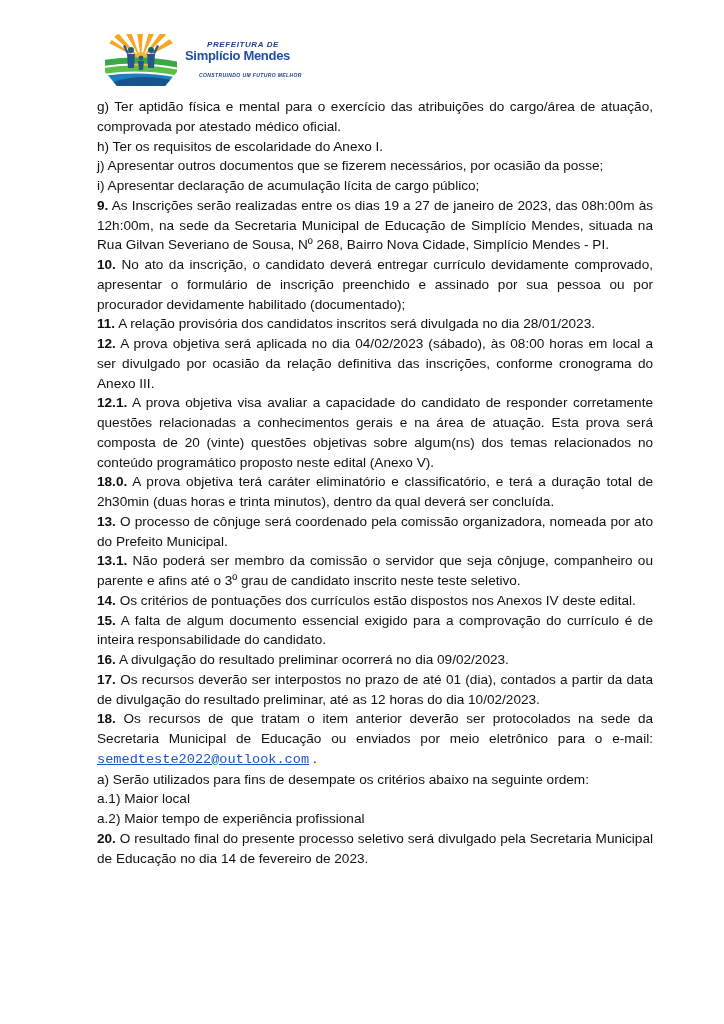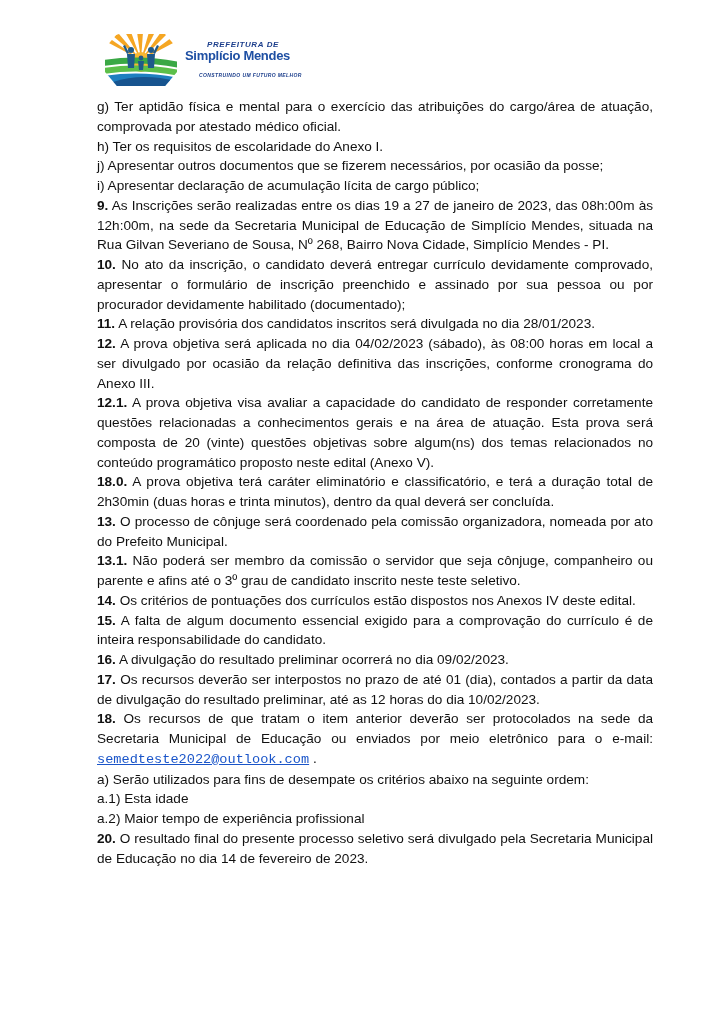--- a/index.html
+++ b/index.html
@@ -72,17 +72,17 @@
       <p><b>13.</b><span> O processo de cônjuge será coordenado pela comissão organizadora, nomeada por ato do Prefeito Municipal.</span></p>
       <p><b>13.1.</b><span> Não poderá ser membro da comissão o servidor que seja cônjuge, companheiro ou parente e afins até o 3º grau de candidato inscrito neste teste seletivo.</span></p>
       <p><b>14.</b><span> Os critérios de pontuações dos currículos estão dispostos nos Anexos IV deste edital.</span></p>
       <p><b>15.</b><span> A falta de algum documento essencial exigido para a comprovação do currículo é de inteira responsabilidade do candidato.</span></p>
       <p><b>16.</b><span> A divulgação do resultado preliminar ocorrerá no dia 09/02/2023.</span></p>
       <p><b>17.</b><span> Os recursos deverão ser interpostos no prazo de até 01 (dia), contados a partir da data de divulgação do resultado preliminar, até as 12 horas do dia 10/02/2023.</span></p>
     </div>
   <p><b>18.</b><span> Os recursos de que tratam o item anterior deverão ser protocolados na sede da Secretaria Municipal de Educação ou enviados por meio eletrônico para o e-mail: </span><a class="email">semedteste2022@outlook.com</a><span> .</span></p>
   <div id="paras-b">
       <p><span>a) Serão utilizados para fins de desempate os critérios abaixo na seguinte ordem:</span></p>
-      <p><span>a.1) Esta idade</span></p>
+      <p><span>a.1) Maior local</span></p>
       <p><span>a.2) Maior tempo de experiência profissional</span></p>
       <p><b>20.</b><span> O resultado final do presente processo seletivo será divulgado pela Secretaria Municipal de Educação no dia 14 de fevereiro de 2023.</span></p>
     </div>
 </div>
 
 </body></html>

